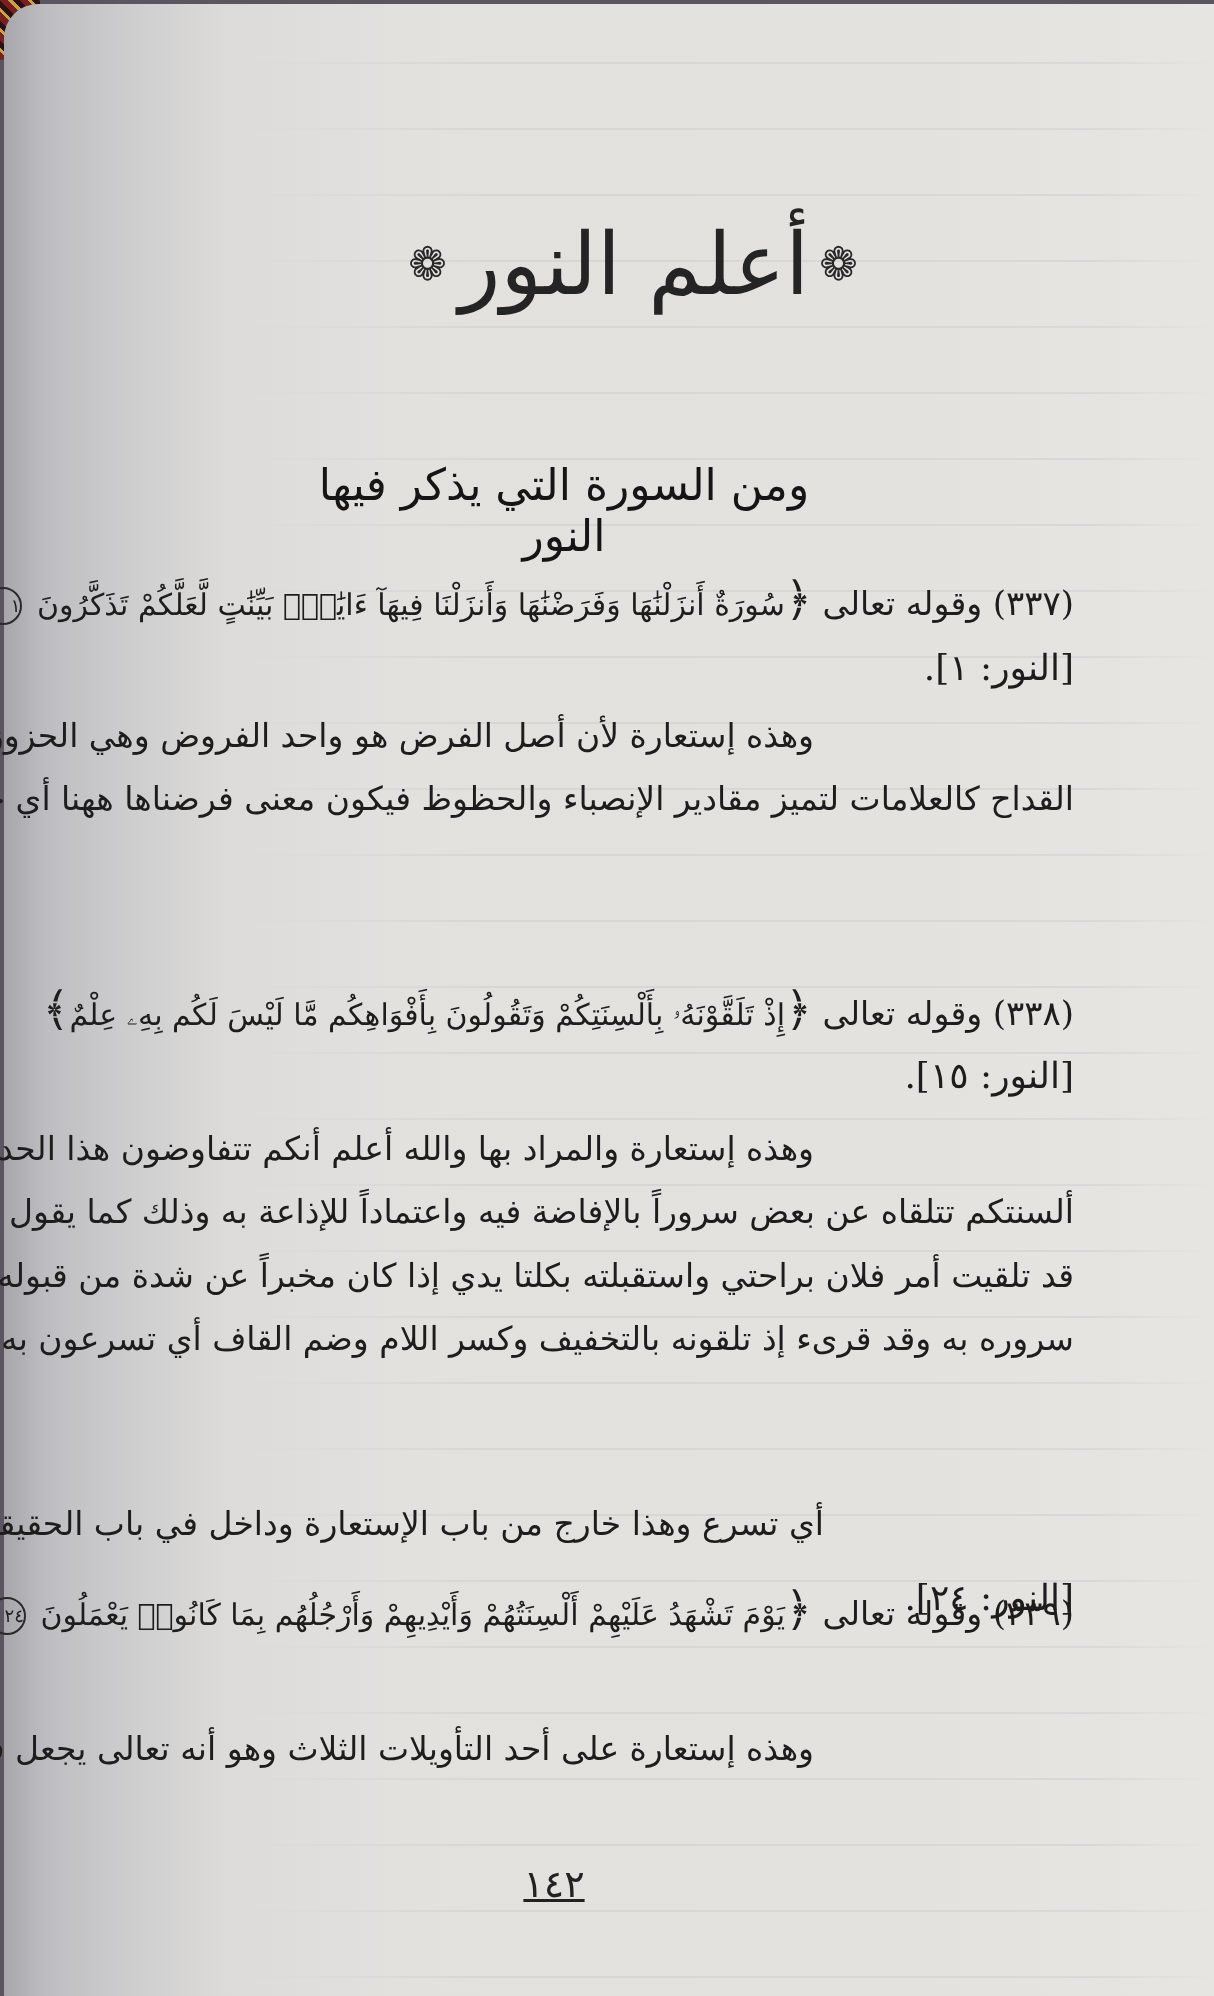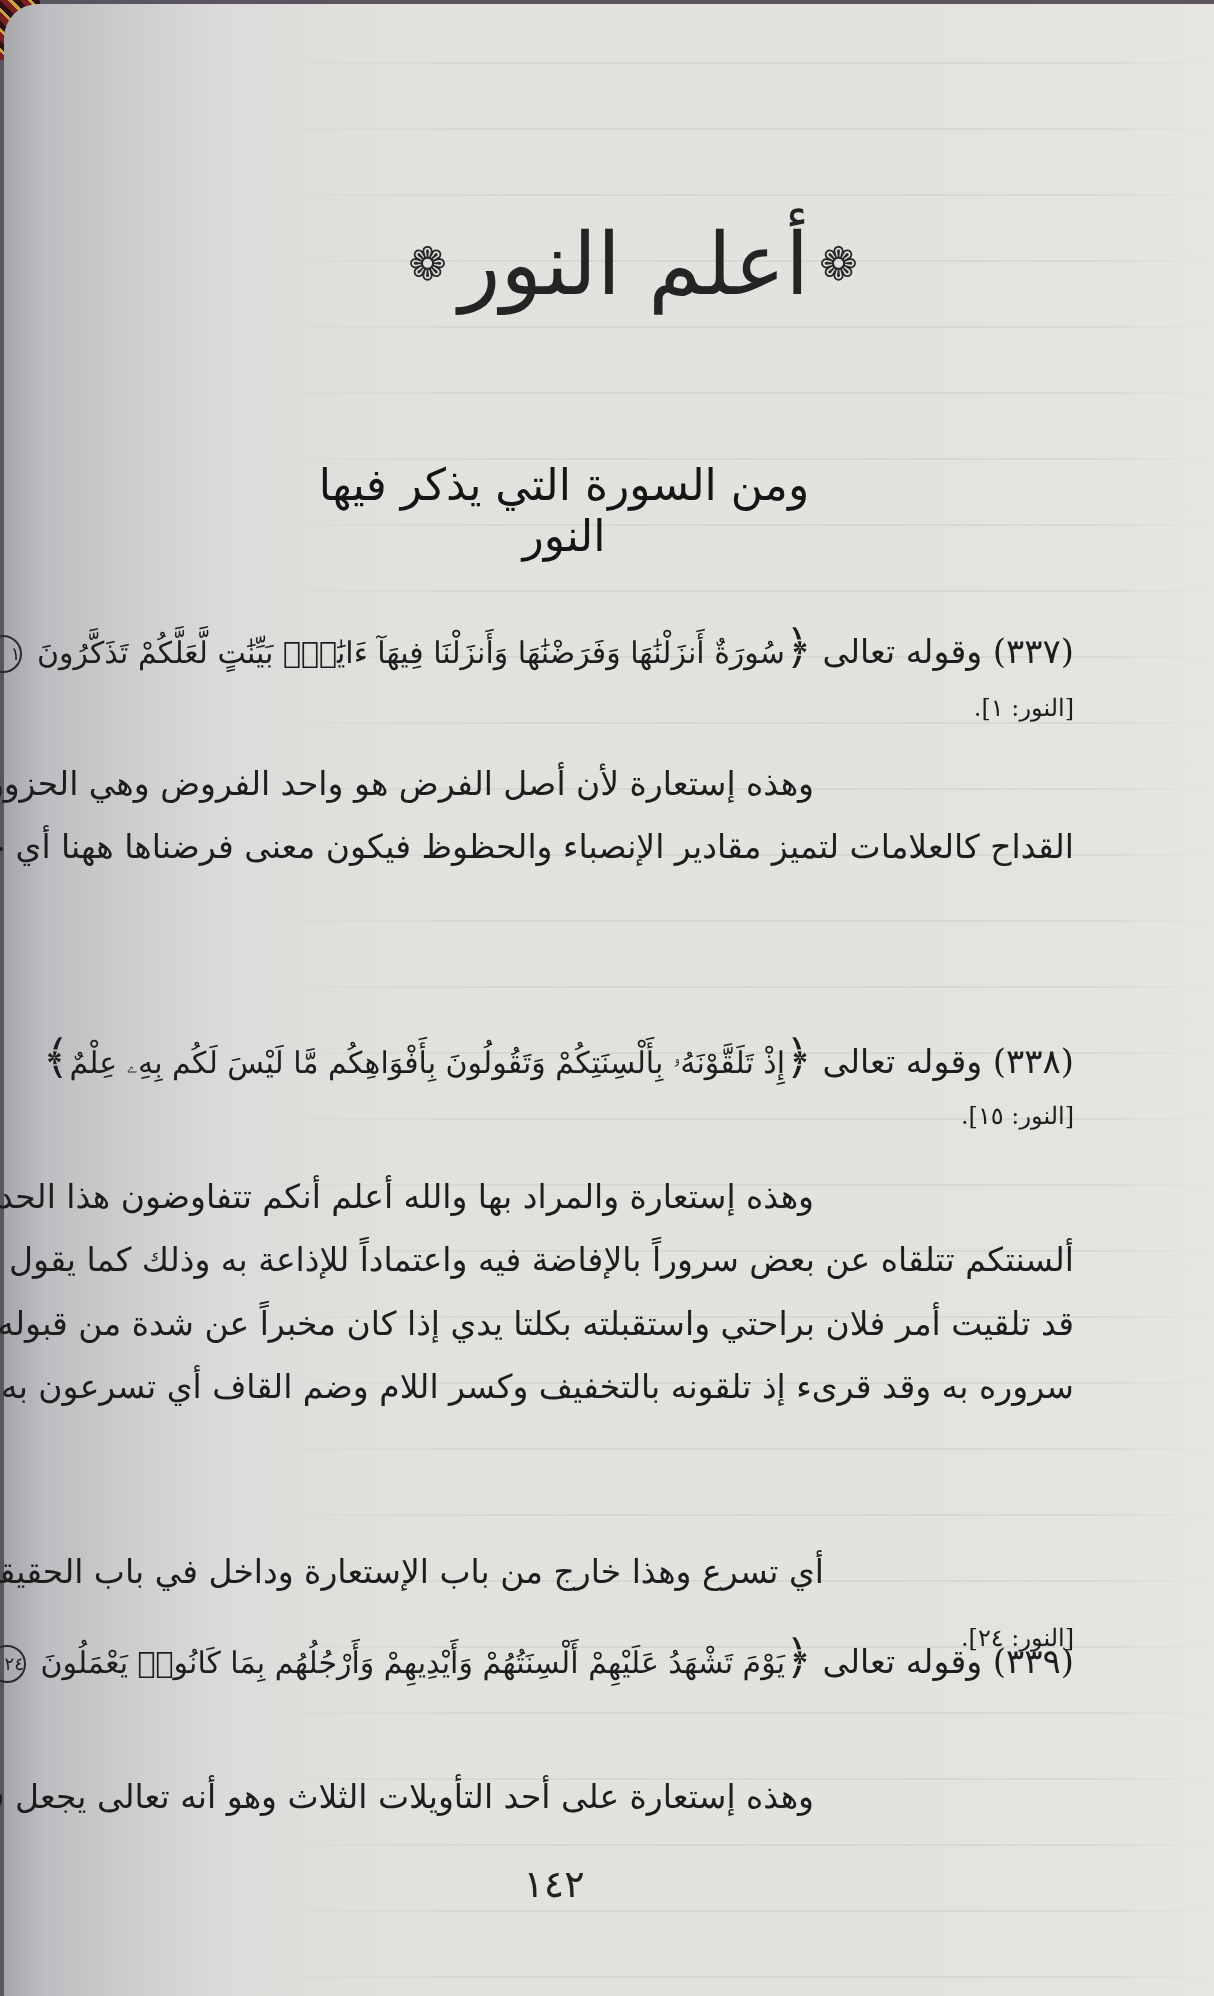--- a/index.html
+++ b/index.html
@@ -36,38 +36,38 @@
     font-size: 86px; color: #252424; letter-spacing: 2px;
   }
   .ornament { font-size: 46px; color: #2a2929; }
   .section-heading {
     position: absolute; top: 455px; left: 250px; width: 560px;
     text-align: center; font-family: "DejaVu Sans", sans-serif;
     font-weight: normal; font-size: 44px; color: #161515;
   }
   .line {
     position: absolute; right: 0; left: 0; font-size: 33px; white-space: nowrap;
-    text-align: justify; text-align-last: justify; line-height: 1.2; margin-top: 48px;
+    text-align: justify; text-align-last: justify; line-height: 1.2;
   }
   .line.indent { padding-right: 260px; }
   .line.short { text-align-last: right; }
   .line.center { text-align: center; text-align-last: center; }
   .verse-no { font-size: 34px; }
   .quran { font-family: "DejaVu Serif", serif; font-size: 30px; }
   .bracket { font-size: 46px; }
   .ayah-circle {
     display: inline-block; width: 34px; height: 34px; border: 2px solid #2a2a2a;
     border-radius: 50%; font-size: 18px; line-height: 34px; text-align: center;
     vertical-align: middle; margin: 0 4px;
   }
-  .ref { font-size: 24px; text-align-last: right; }
+  .ref { font-size: 36px; text-align-last: right; }
   .poem { font-weight: bold; font-size: 38px; }
   .page-number {
     position: absolute; top: 1858px; left: 510px; width: 80px; text-align: center;
-    font-size: 38px; color: #222;
+    font-size: 38px; color: #222; text-decoration: underline;
   }
 </style>
 </head>
 <body>
 
 <div class="cover-corner"></div>
 
 <div class="page">
   <div class="bleed"></div>
 

